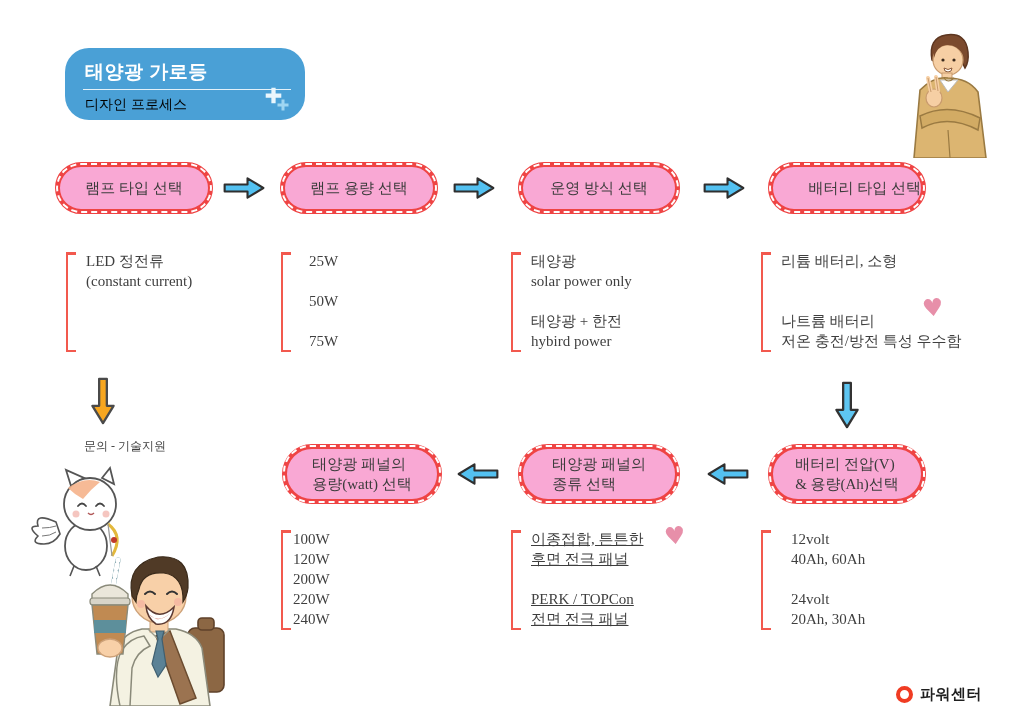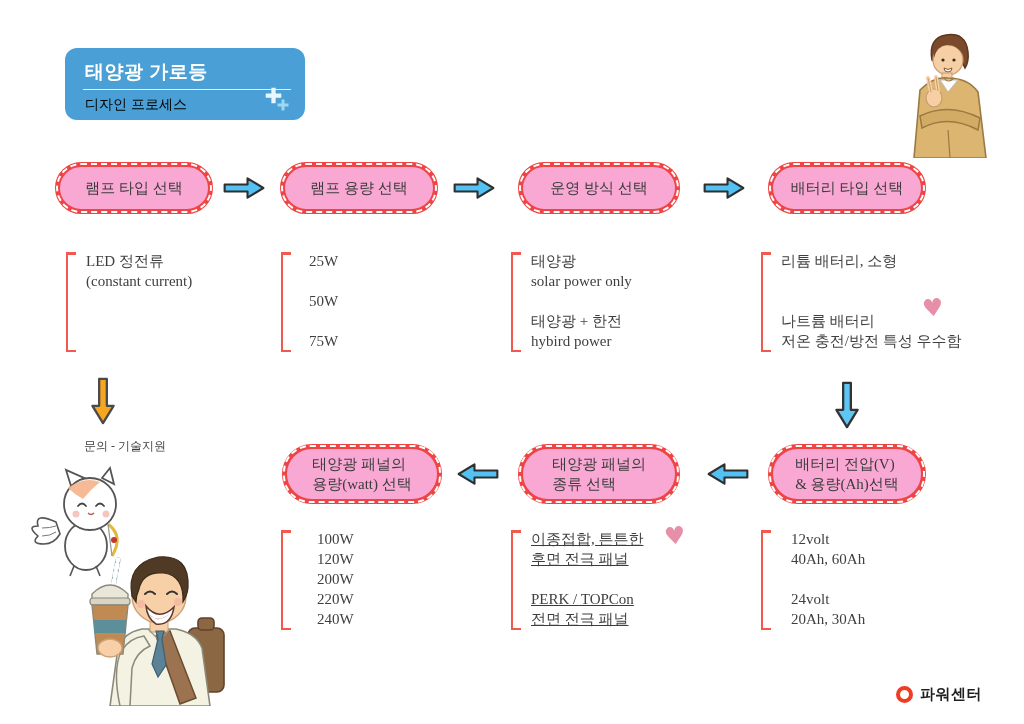--- a/index.html
+++ b/index.html
@@ -4,21 +4,21 @@
 <style>
   html,body { margin:0; padding:0; background:#ffffff; }
   .canvas {
     position:relative; width:1024px; height:724px; background:#ffffff;
     overflow:hidden; font-family:"Liberation Serif", serif; color:#3c3c3c;
   }
 
   
   .header-box {
     position:absolute; left:65px; top:48px; width:240px; height:72px;
-    background:#4aa0d6; border-radius:12px; box-sizing:border-box;
+    background:#4aa0d6; border-radius:24px; box-sizing:border-box;
     font-family:"Liberation Sans", sans-serif;
     padding-left:39px;
   }
   .header-title {
     position:absolute; left:20px; top:11px; color:#ffffff;
     font-size:19px; font-weight:bold; letter-spacing:0.5px;
   }
   .header-divider {
     position:absolute; left:18px; right:14px; top:41px; height:1px;
     background:rgba(255,255,255,0.85);
@@ -135,21 +135,21 @@
     </svg>
   </div>
   <div class="pill" style="left:518px;top:162px;width:162px;height:52px;">
     <span class="lbl">운영 방식 선택</span>
   </div>
   <div class="arrow" style="left:702px;top:174px;">
     <svg width="44" height="28" viewBox="0 0 50 30">
       <path d="M3,11 h26 v-7 L47,15 L29,26 v-7 H3 z" fill="#53c1f1" stroke="#2f2f2f" stroke-width="2.4" stroke-linejoin="round"></path>
     </svg>
   </div>
-  <div class="pill" style="left:768px;top:162px;width:158px;height:52px;">
+  <div class="pill" style="left:768px;top:162px;width:158px;height:52px;justify-content:flex-end;">
     <span class="lbl">배터리 타입 선택</span>
   </div>
 
   <div class="olist" style="left:66px;top:252px;height:100px;width:190px;">
     <div class="bracket"></div>
     <div class="item">LED 정전류
 (constant current)</div>
   </div>
   <div class="olist" style="left:281px;top:252px;height:100px;width:120px;padding-left:28px;">
     <div class="bracket"></div>
@@ -245,21 +245,21 @@
   <div class="arrow" style="left:456px;top:460px;">
     <svg width="44" height="28" viewBox="0 0 50 30" style="transform:scaleX(-1);">
       <path d="M3,11 h26 v-7 L47,15 L29,26 v-7 H3 z" fill="#53c1f1" stroke="#2f2f2f" stroke-width="2.4" stroke-linejoin="round"></path>
     </svg>
   </div>
   <div class="pill two-line" style="left:282px;top:444px;width:160px;height:60px;">
     <span class="lbl">태양광 패널의
 용량(watt) 선택</span>
   </div>
 
-  <div class="olist" style="left:281px;top:530px;height:100px;width:120px;padding-left:36px;">
+  <div class="olist" style="left:281px;top:530px;height:100px;width:120px;padding-left:12px;">
     <div class="bracket"></div>
     <div class="item">100W</div>
     <div class="item">120W</div>
     <div class="item">200W</div>
     <div class="item">220W</div>
     <div class="item">240W</div>
   </div>
   <div class="olist" style="left:511px;top:530px;height:100px;width:170px;text-decoration:underline;">
     <div class="bracket"></div>
     <div class="item">이종접합, 튼튼한

